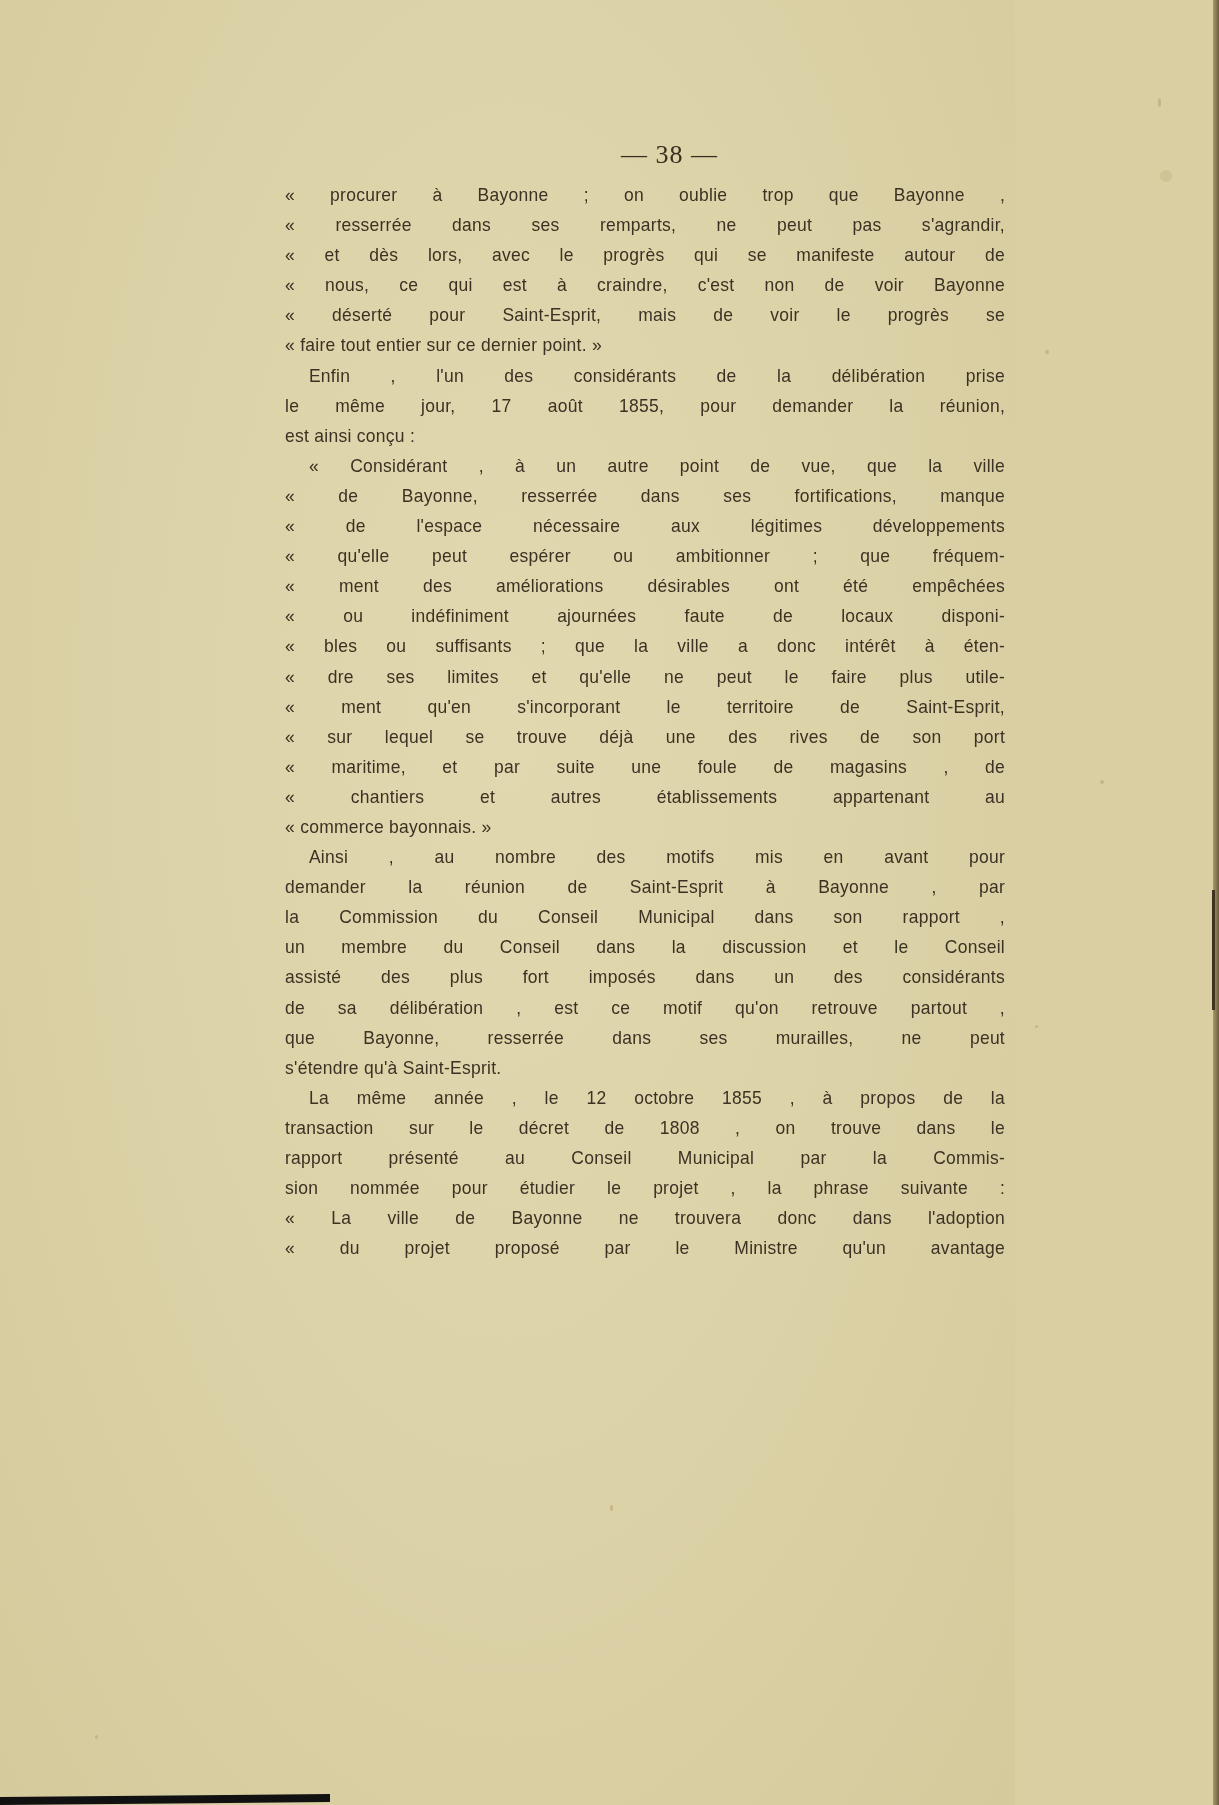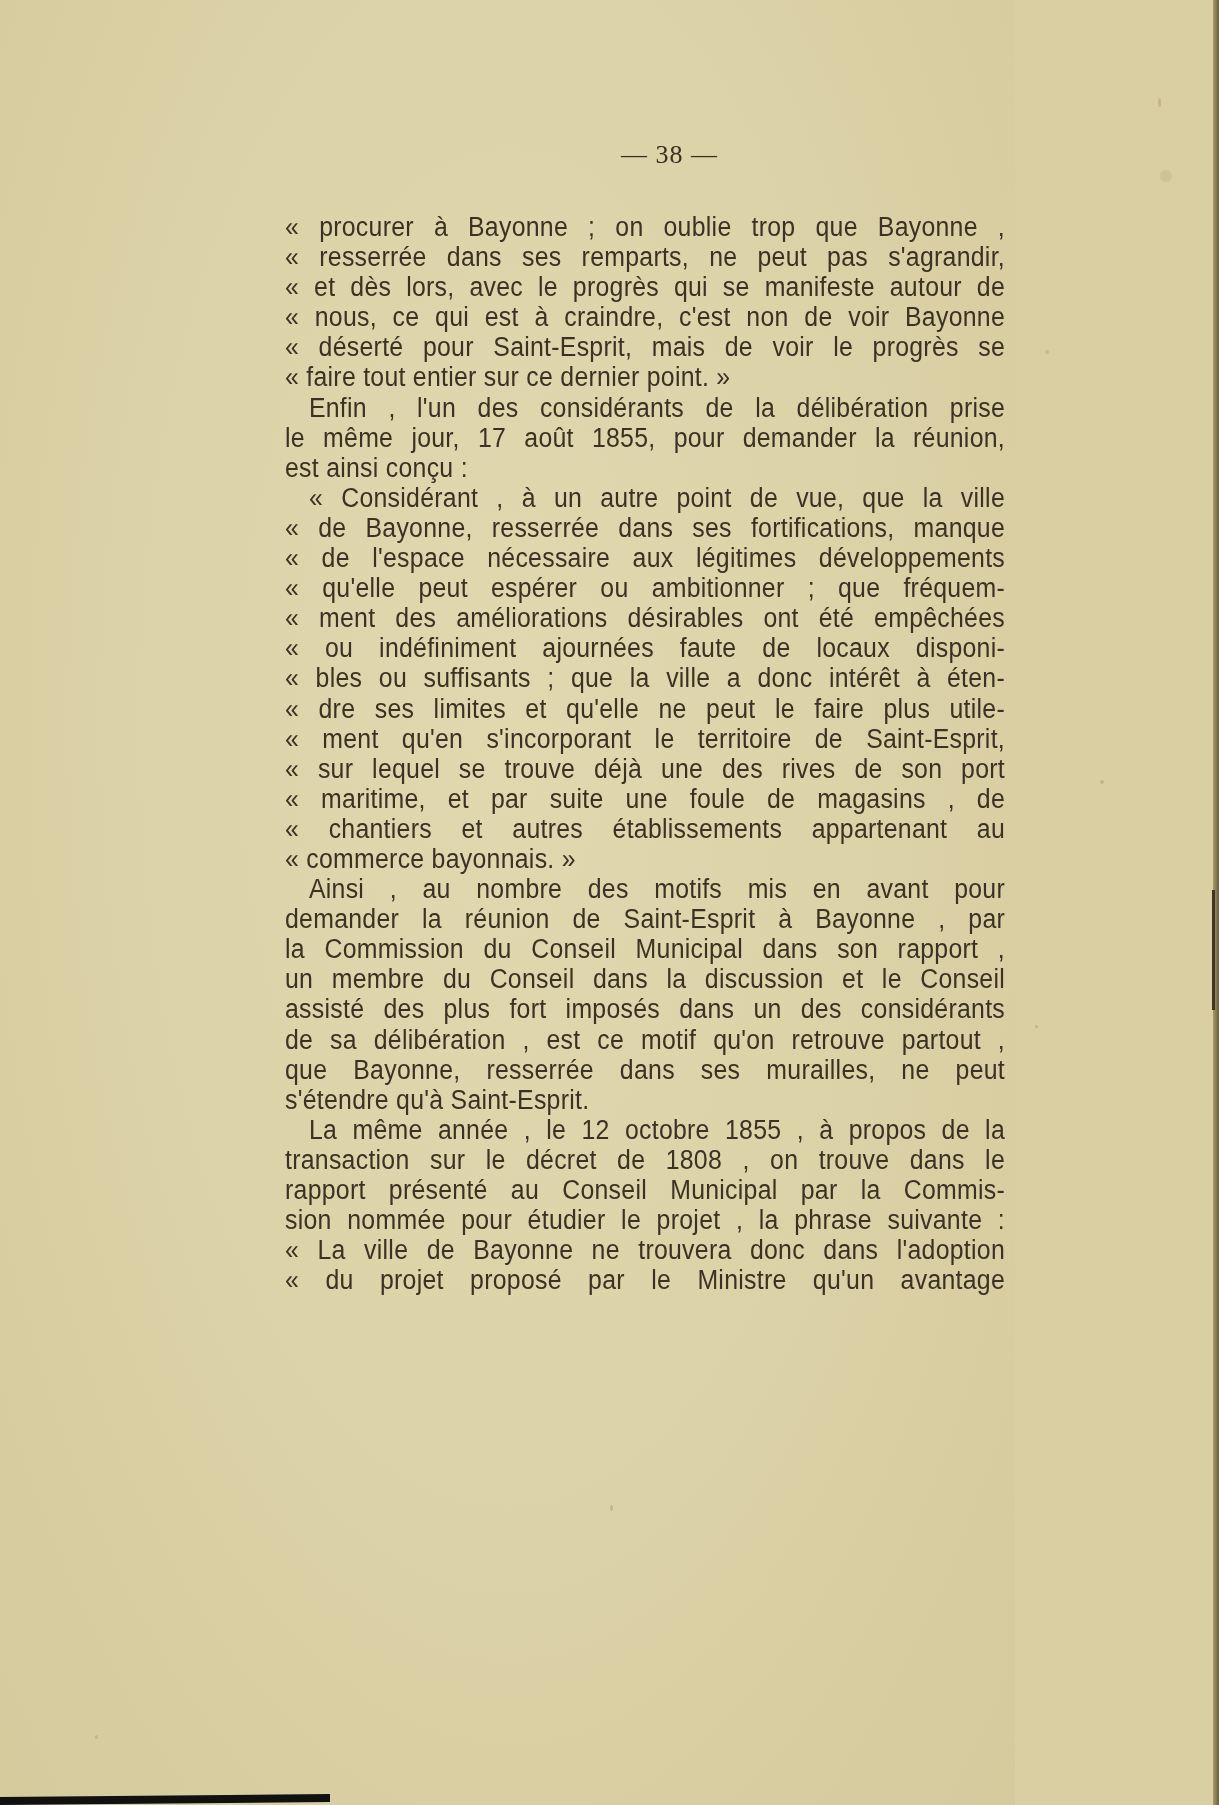--- a/index.html
+++ b/index.html
@@ -58,25 +58,24 @@
       color: #3a3022;
       letter-spacing: 1px;
       margin-left: 60px;
     }
     .text-block {
       position: absolute;
       left: 285px;
       top: 180px;
       width: 720px;
       font-family: "Liberation Sans Narrow", "Liberation Sans", sans-serif;
-      font-size: 27px;
+      font-size: 19px;
       line-height: 30.1px;
       color: #3b3223;
       letter-spacing: 0.3px;
-      margin-top: 32px;
     }
     .line {
       display: block;
       white-space: nowrap;
       text-align: justify;
       text-align-last: justify;
       height: 30.1px;
       transform: scaleX(0.92);
       transform-origin: left center;
       width: 108.7%;

